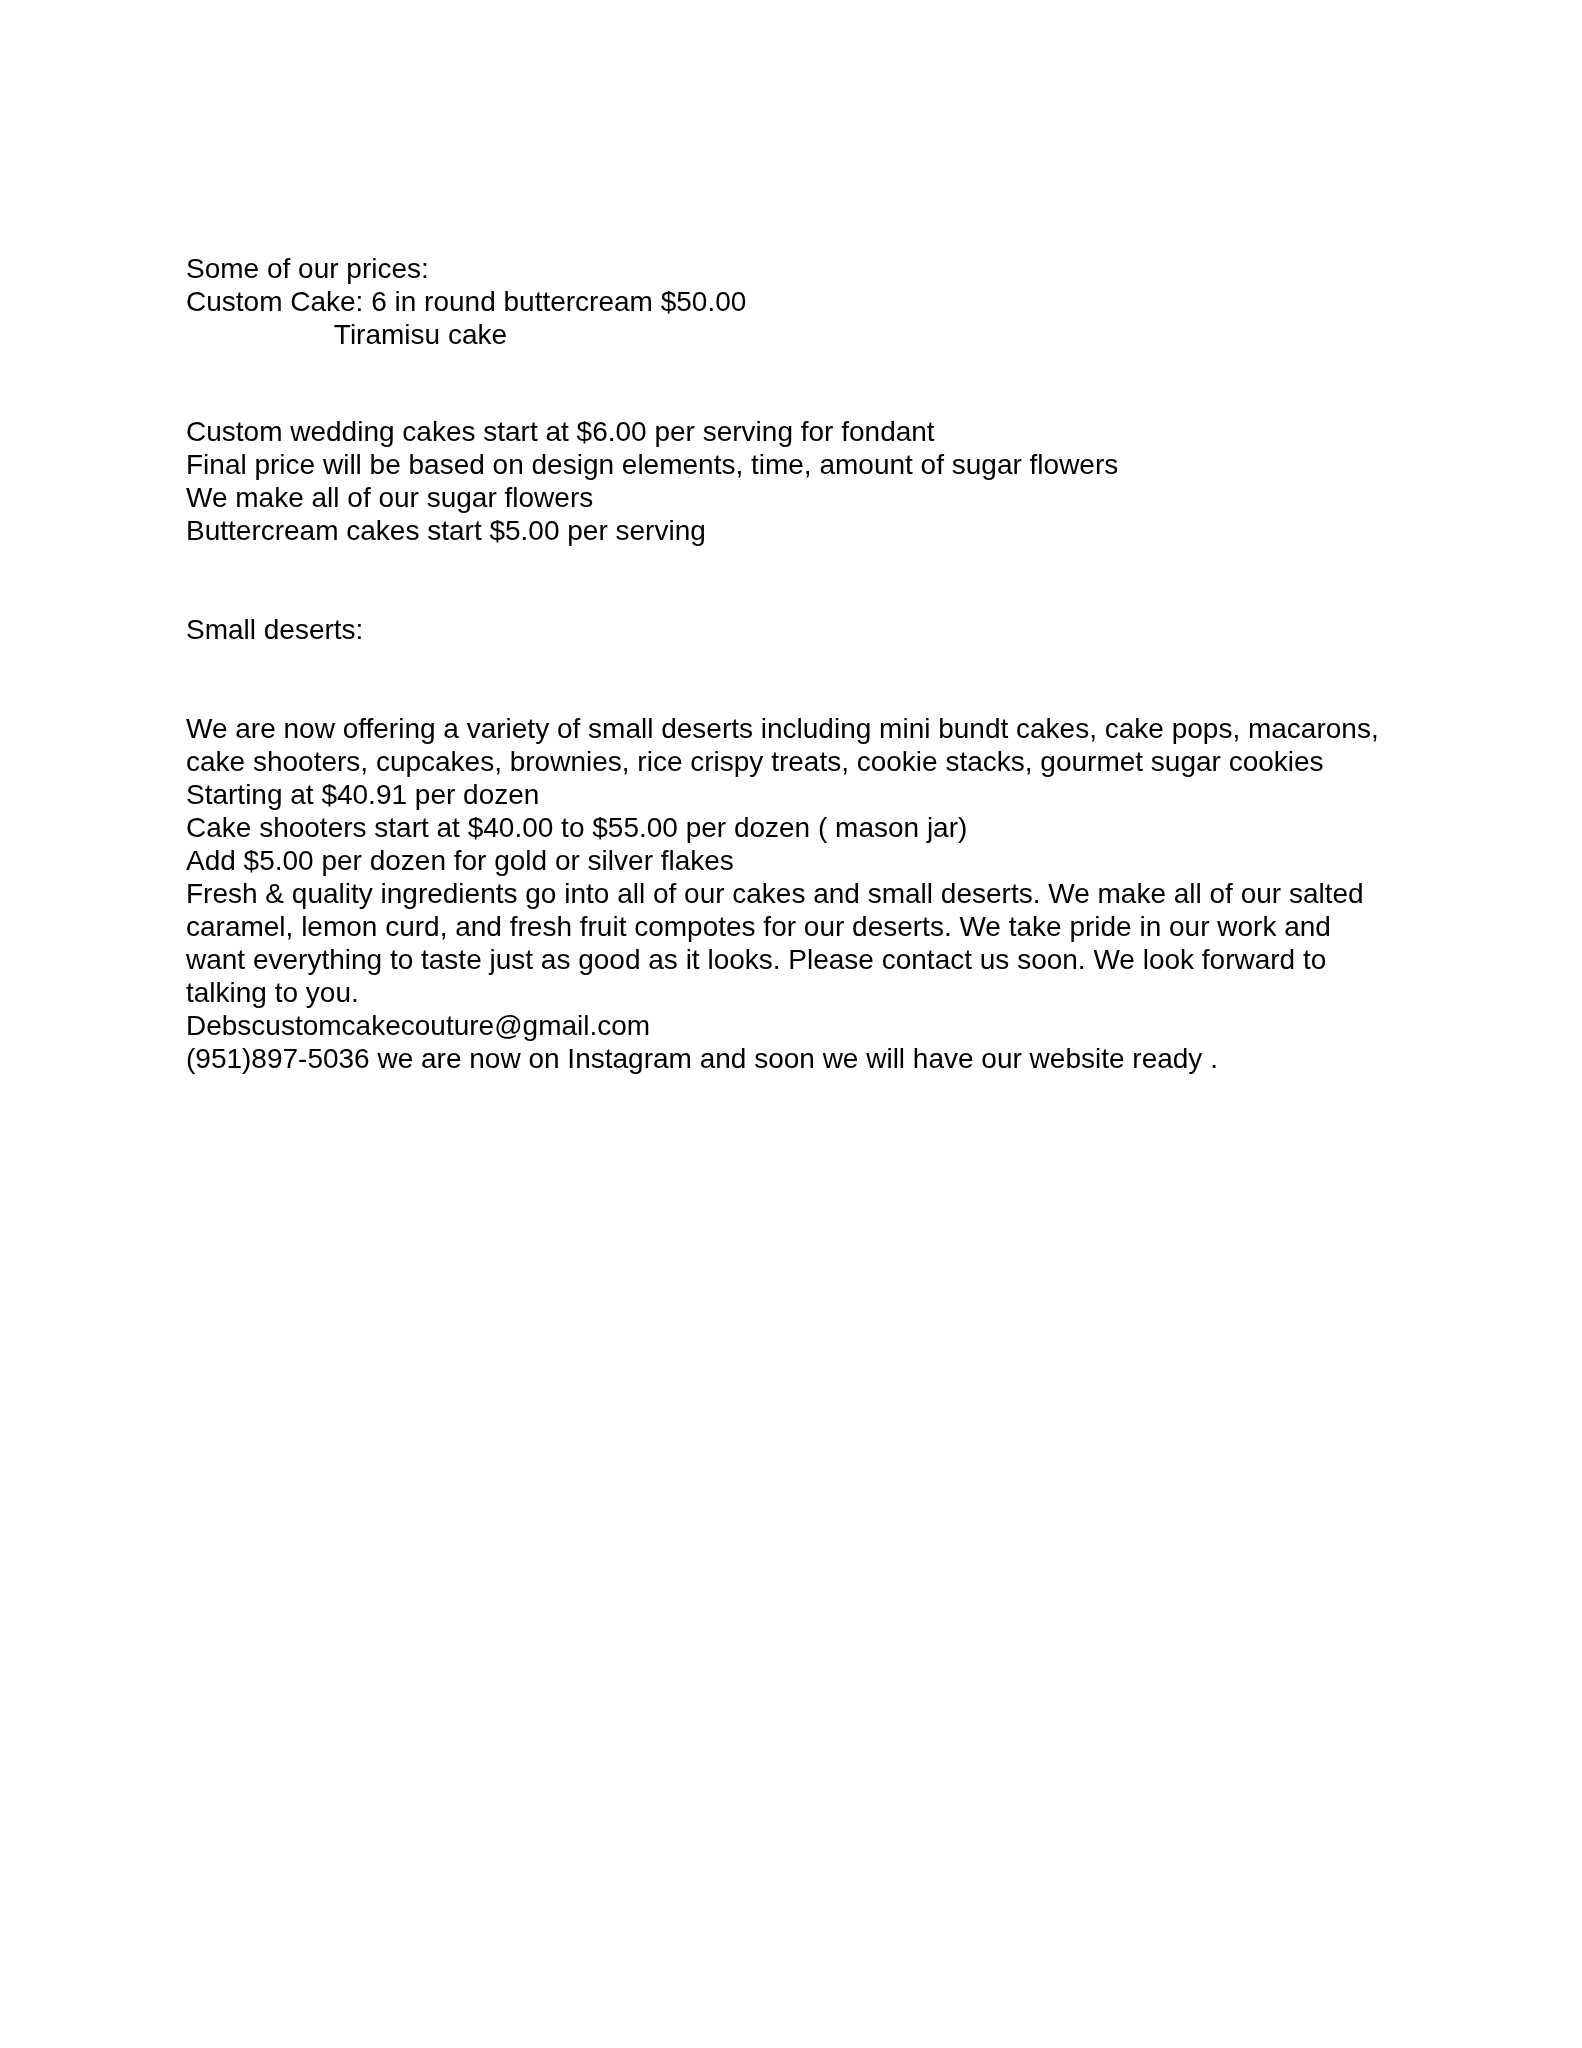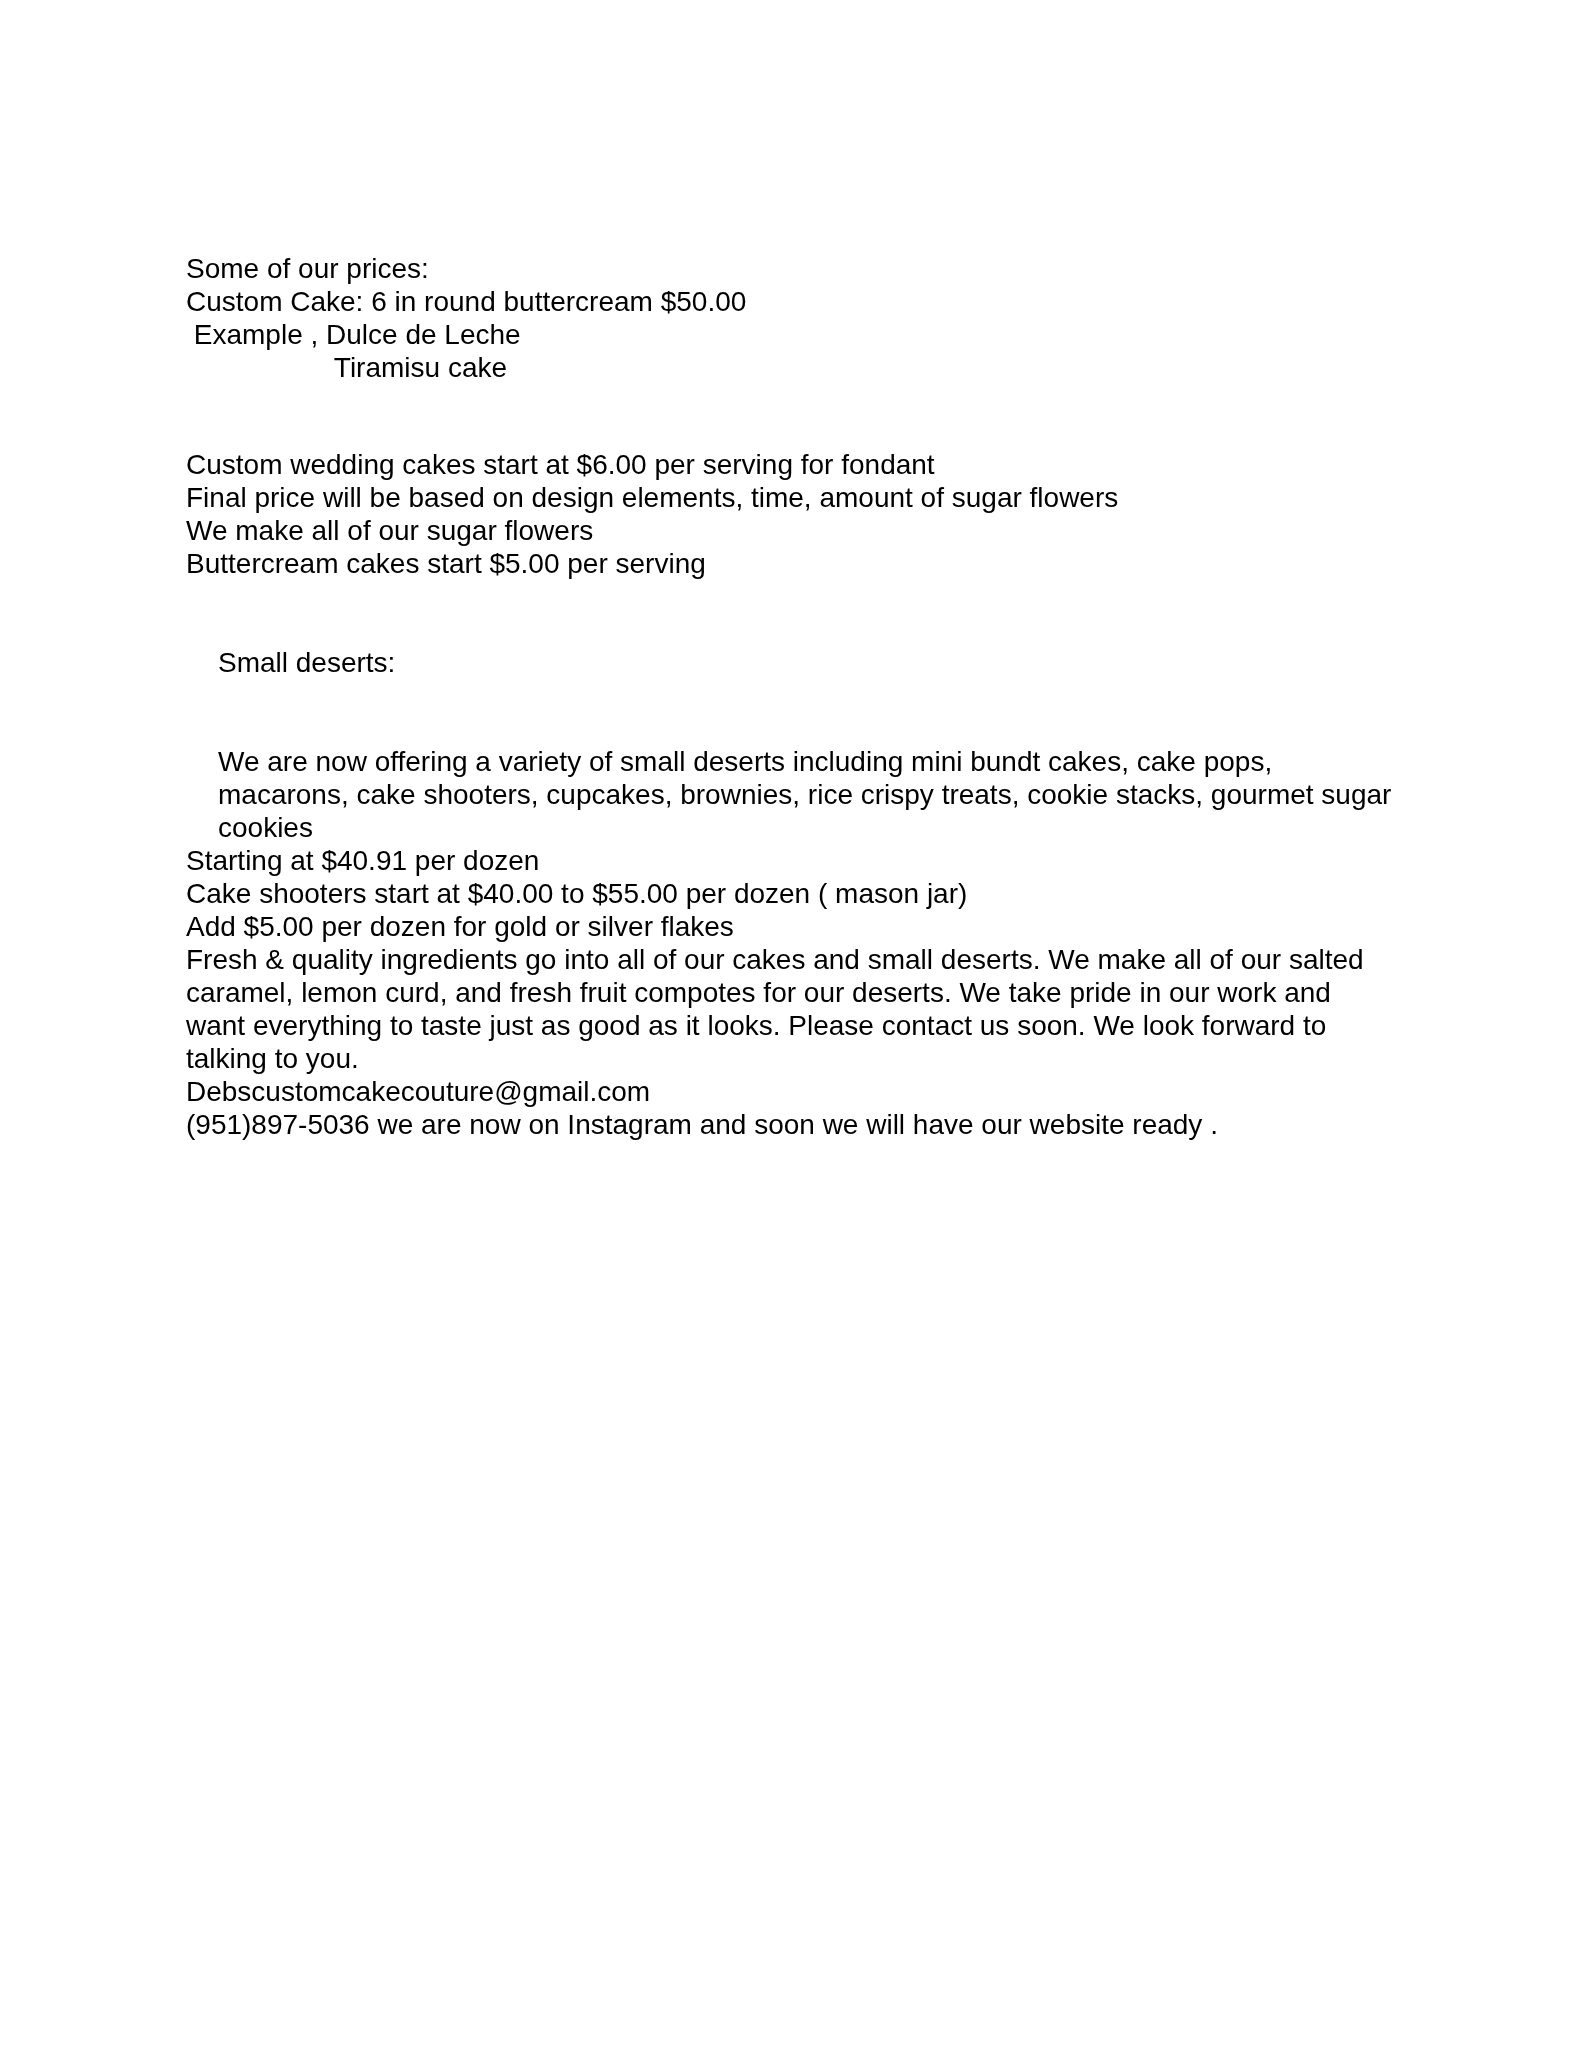--- a/index.html
+++ b/index.html
@@ -15,37 +15,36 @@
     overflow: hidden;
   }
   .content {
     position: absolute;
     left: 186px;
     top: 252px;
     width: 1210px;
   }
   .para { margin: 0; padding: 0; }
   .gap1 { }   
-  .gap2 { margin-top: 66px; margin-left: 32px; }   
+  .gap2 { margin-top: 66px; }   
   .gap4 { margin-top: 64px; }  
   .line { white-space: pre-wrap; }
 </style>
 </head>
 <body>
 
 <div class="page" style="background: rgb(255, 255, 255); color: rgb(0, 0, 0);">
   <div class="content">
 
     <div class="para">
       <div class="line">Some of our prices:</div>
     </div>
 
     <div class="para gap1">
       <div class="line">Custom Cake: 6 in round buttercream $50.00</div>
-      <div class="line"> Example , Dulce de Leche</div>
       <div class="line">                   Tiramisu cake</div>
     </div>
 
 
     <div class="para gap4">
       <div class="line">Custom wedding cakes start at $6.00 per serving for fondant</div>
       <div class="line">Final price will be based on design elements, time, amount of sugar flowers</div>
       <div class="line">We make all of our sugar flowers</div>
       <div class="line">Buttercream cakes start $5.00 per serving</div>
     </div>

